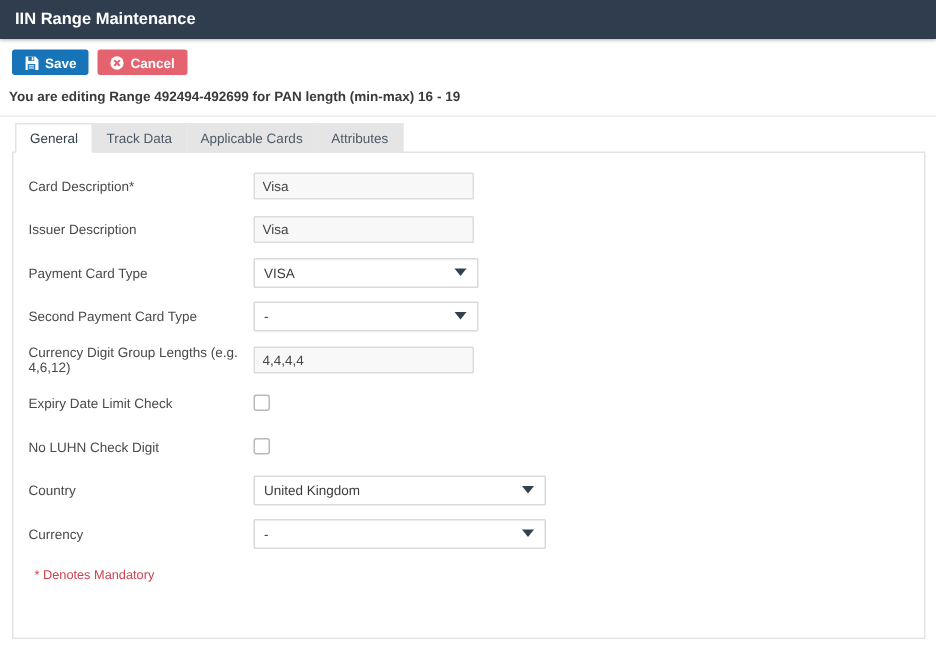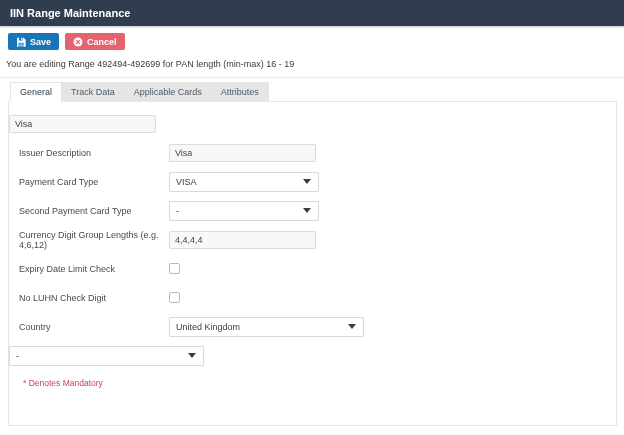--- a/index.html
+++ b/index.html
@@ -41,20 +41,21 @@
     cursor: pointer;
   }
   .btn-save { background: #1774b9; }
   .btn-cancel { background: #e5636e; }
   .btn .ic { display: inline-flex; align-items: center; }
   
   .info {
     font-size: 9px;
     color: #3a3a3a;
     margin: 9px 0 0 6px;
+    font-weight: bold;
   }
   .divider {
     border-bottom: 1px solid #ececec;
     margin-top: 8px;
   }
   
   .tabbar {
     display: flex;
     margin: 4px 0 0 10px;
     position: relative;
@@ -186,20 +187,21 @@
 <div class="tabbar">
     <div class="tab active">General</div>
     <div class="tab">Track Data</div>
     <div class="tab">Applicable Cards</div>
     <div class="tab">Attributes</div>
   </div>
 
 <div class="panel">
   <div>
       <div class="row">
+        <div class="lbl">Card Description*</div>
         <div class="ctl">
           <input type="text" class="txt" value="Visa" style="">
         </div>
       </div>
       <div class="row">
         <div class="lbl">Issuer Description</div>
         <div class="ctl">
           <input type="text" class="txt" value="Visa" style="">
         </div>
       </div>
@@ -242,20 +244,21 @@
       <div class="row">
         <div class="lbl">Country</div>
         <div class="ctl">
           <div class="sel wide">
             <span>United Kingdom</span>
             <span class="caret"></span>
           </div>
         </div>
       </div>
       <div class="row">
+        <div class="lbl">Currency</div>
         <div class="ctl">
           <div class="sel wide">
             <span>-</span>
             <span class="caret"></span>
           </div>
         </div>
       </div>
     </div>
   <div class="footnote">* Denotes Mandatory</div>
 </div>

